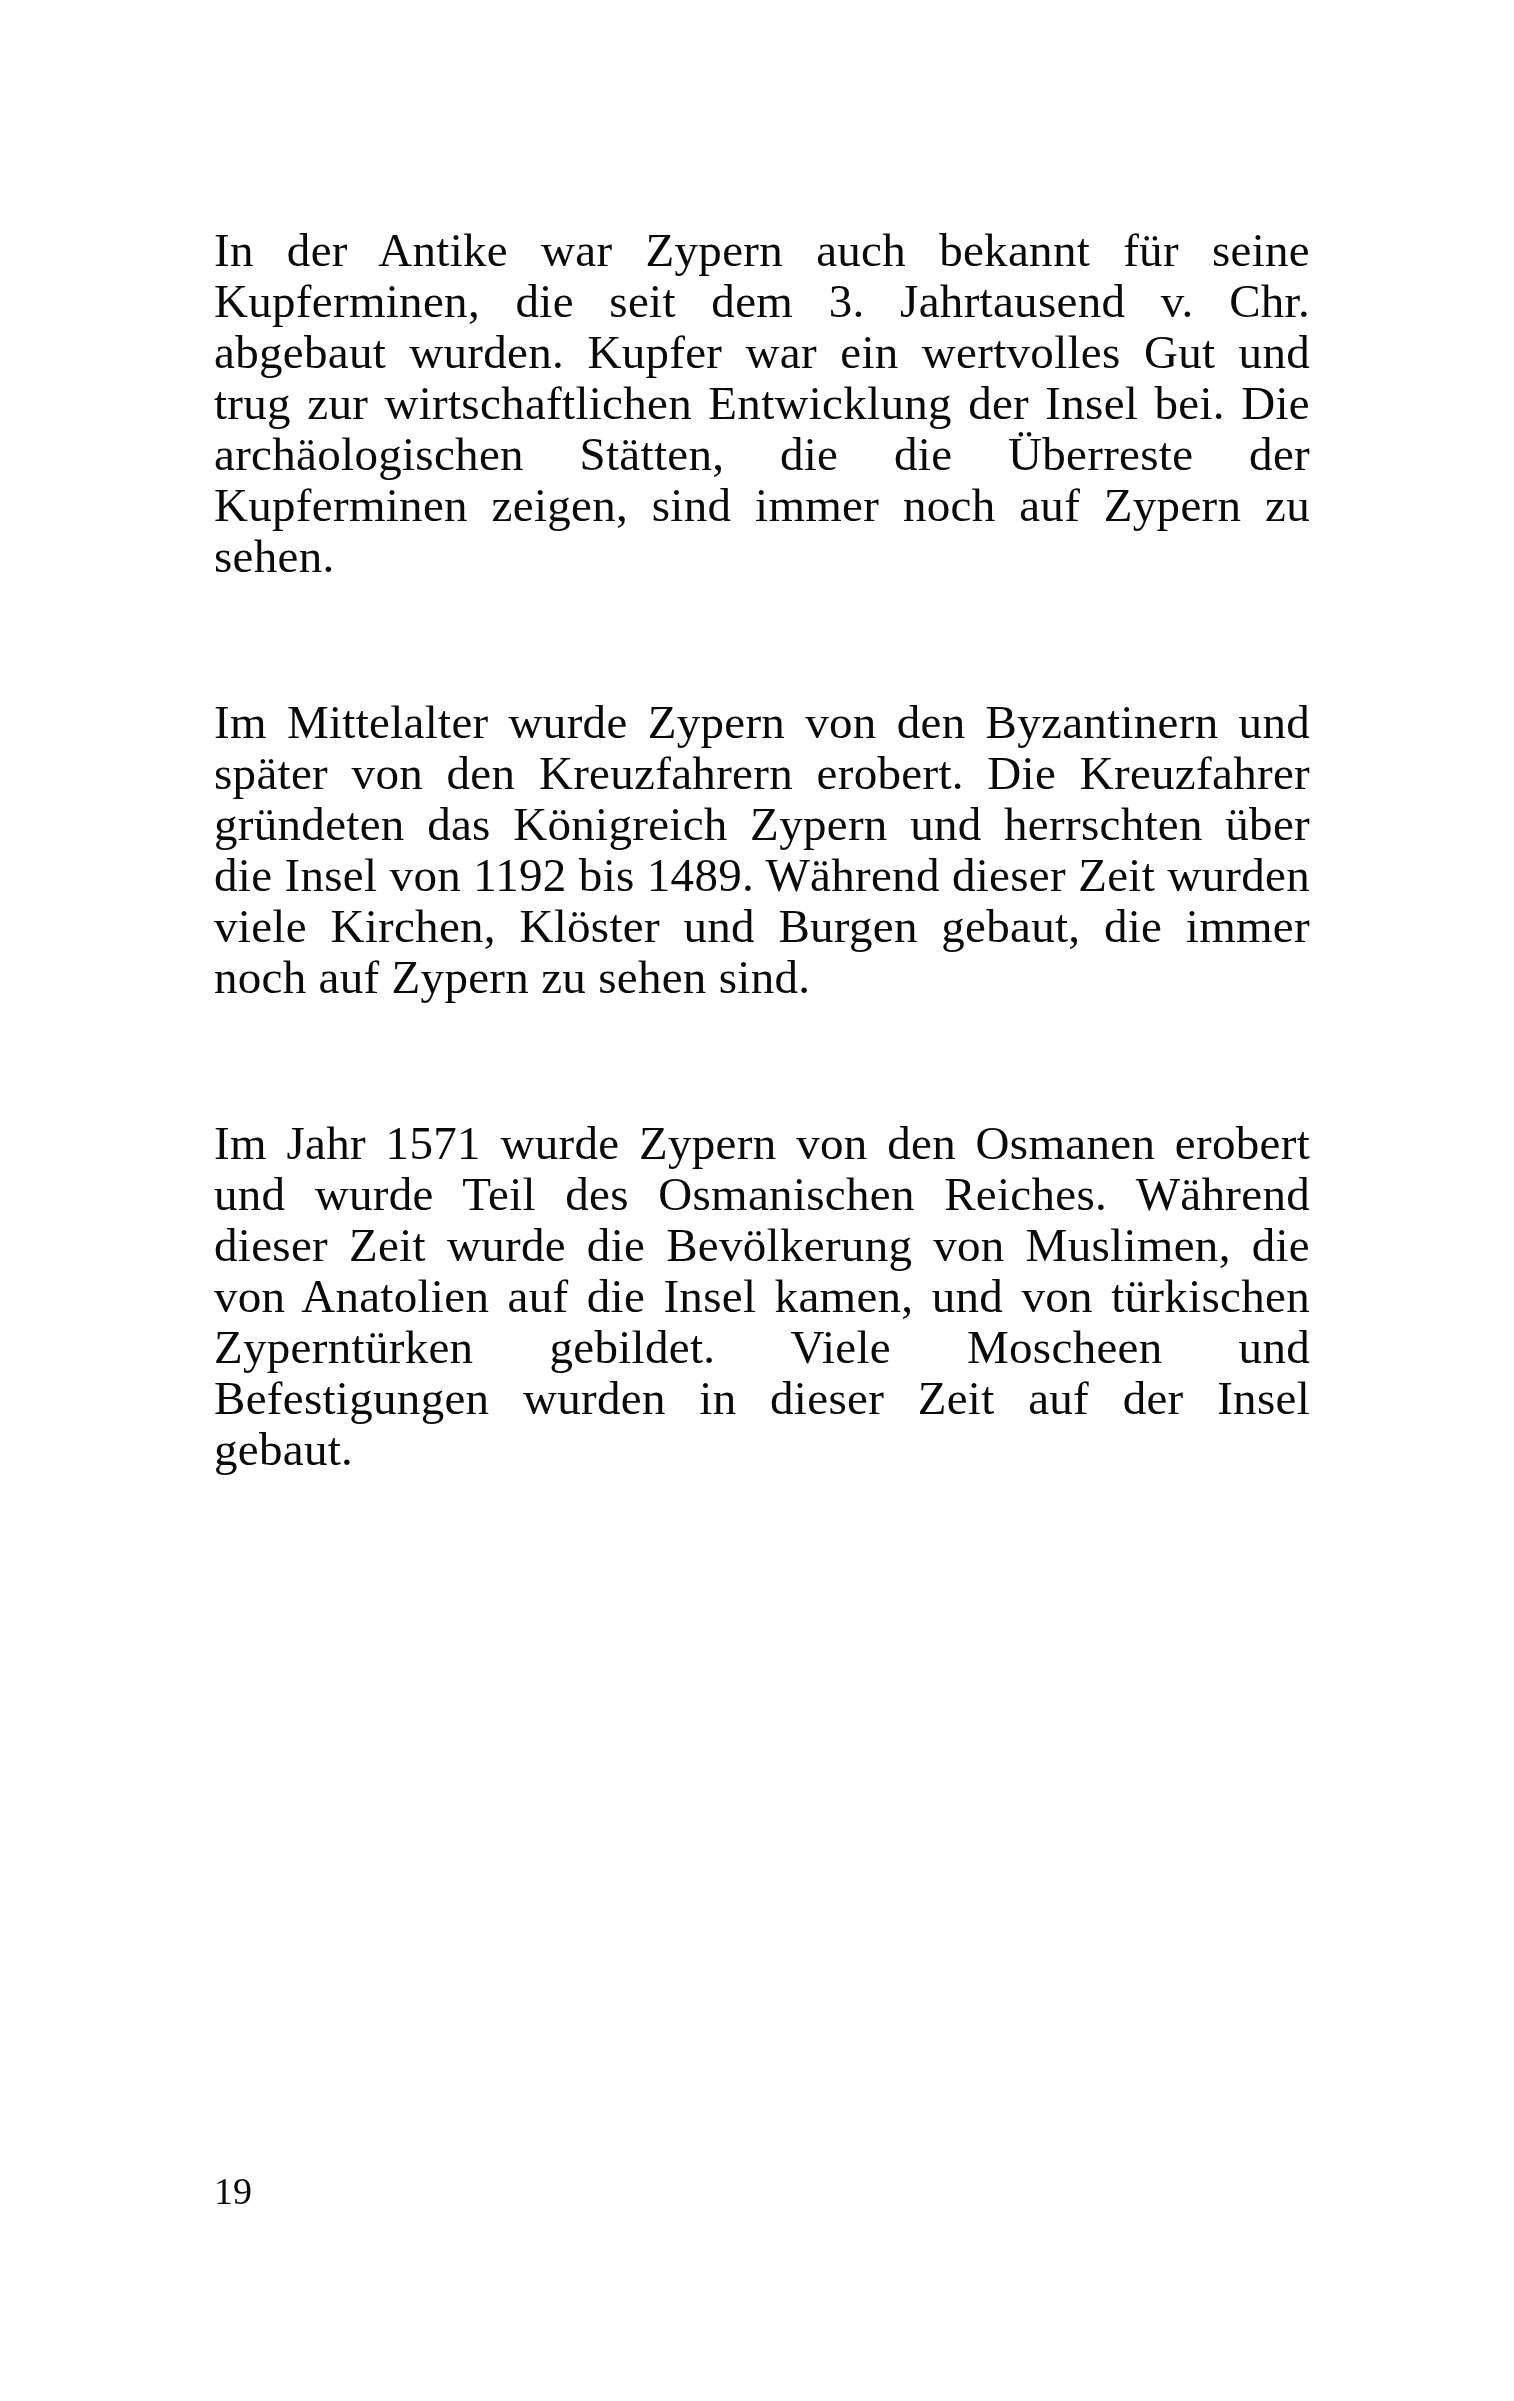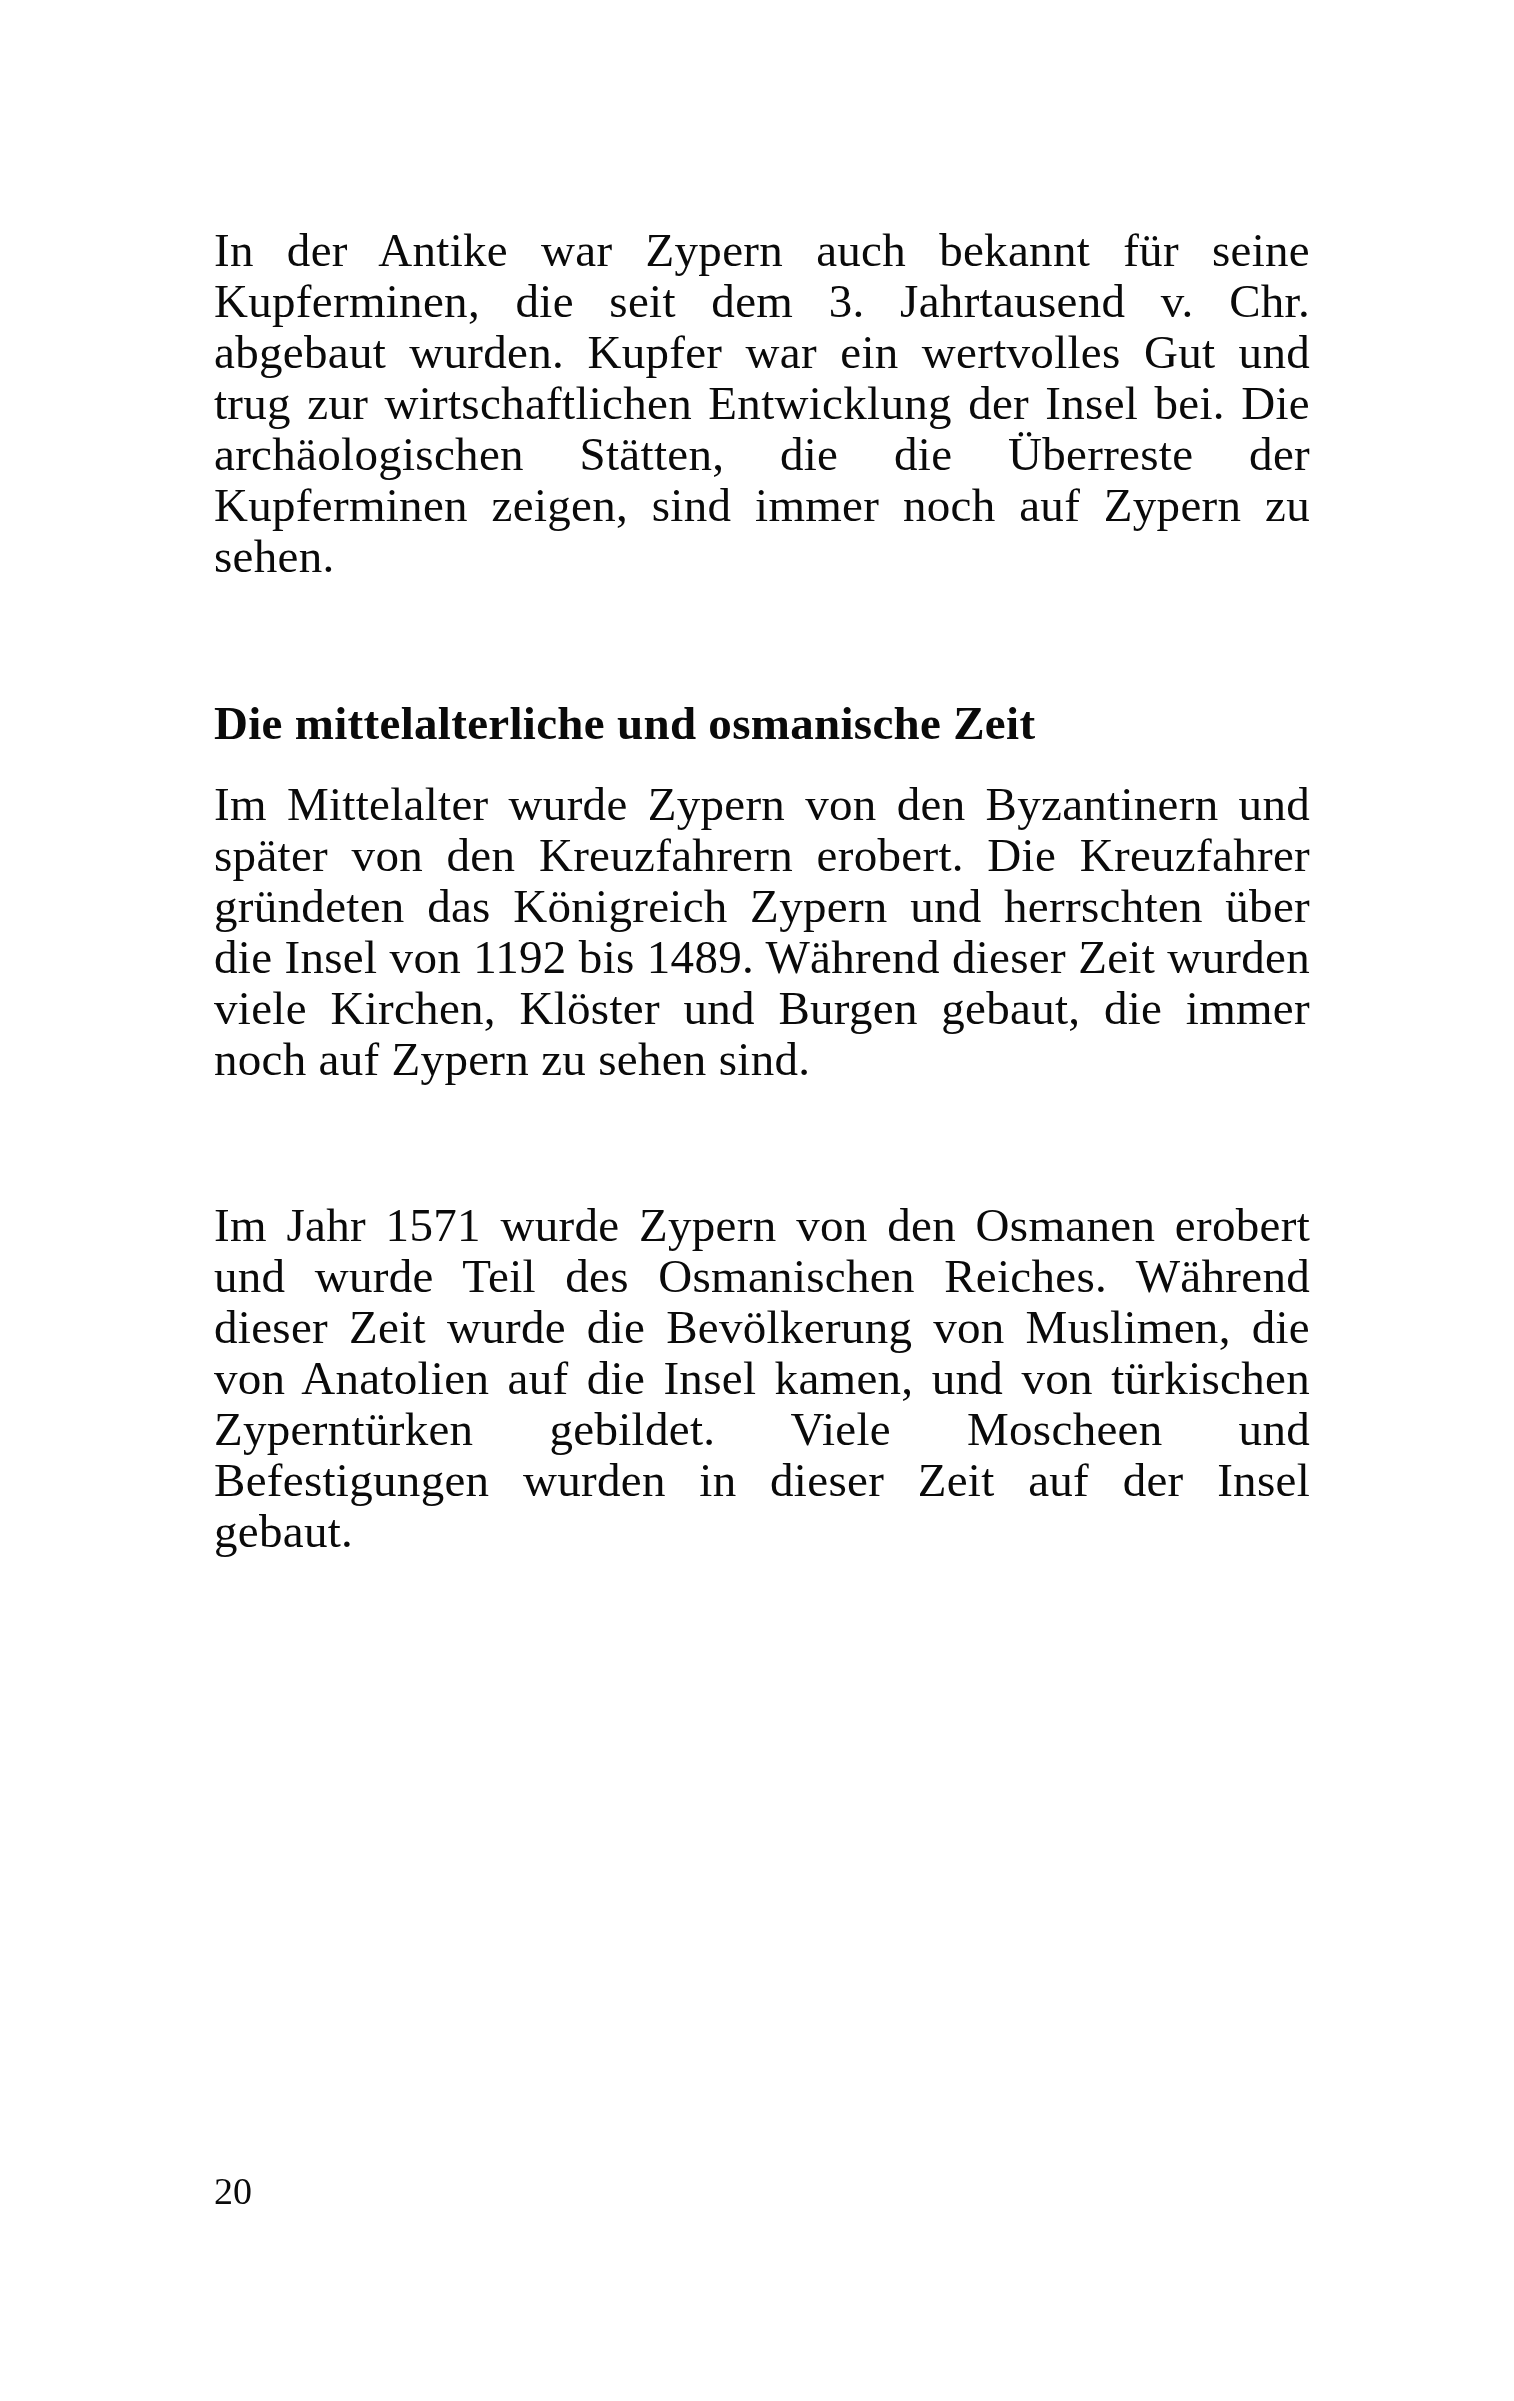--- a/index.html
+++ b/index.html
@@ -53,22 +53,21 @@
     line-height: 43px;
   }
 </style>
 </head>
 <body>
 
 <div class="page">
   <div class="content">
     <p class="body-text">In der Antike war Zypern auch bekannt für seine Kupferminen, die seit dem 3. Jahrtausend v. Chr. abgebaut wurden. Kupfer war ein wertvolles Gut und trug zur wirtschaftlichen Entwicklung der Insel bei. Die archäologischen Stätten, die die Überreste der Kupferminen zeigen, sind immer noch auf Zypern zu sehen.</p>
 
-    <h2 class="section-heading">Die mittelalterliche und osmanische Zeit</h2>
 
     <p class="body-text">Im Mittelalter wurde Zypern von den Byzantinern und später von den Kreuzfahrern erobert. Die Kreuzfahrer gründeten das Königreich Zypern und herrschten über die Insel von 1192 bis 1489. Während dieser Zeit wurden viele Kirchen, Klöster und Burgen gebaut, die immer noch auf Zypern zu sehen sind.</p>
 
     <p class="body-text">Im Jahr 1571 wurde Zypern von den Osmanen erobert und wurde Teil des Osmanischen Reiches. Während dieser Zeit wurde die Bevölkerung von Muslimen, die von Anatolien auf die Insel kamen, und von türkischen Zyperntürken gebildet. Viele Moscheen und Befestigungen wurden in dieser Zeit auf der Insel gebaut.</p>
   </div>
 
-  <div class="page-number">20</div>
+  <div class="page-number">19</div>
 </div>
 
 
 </body></html>

